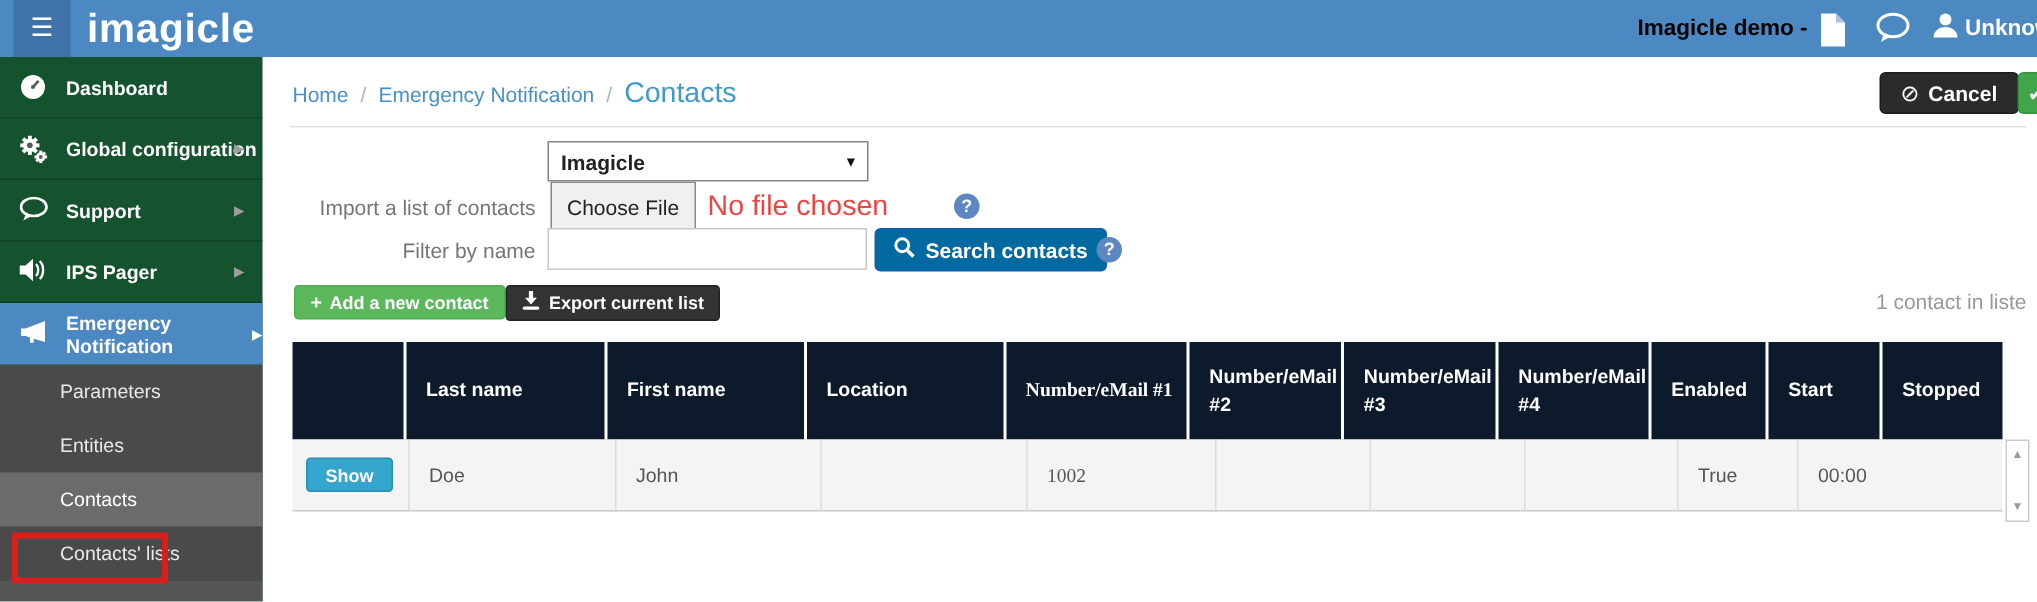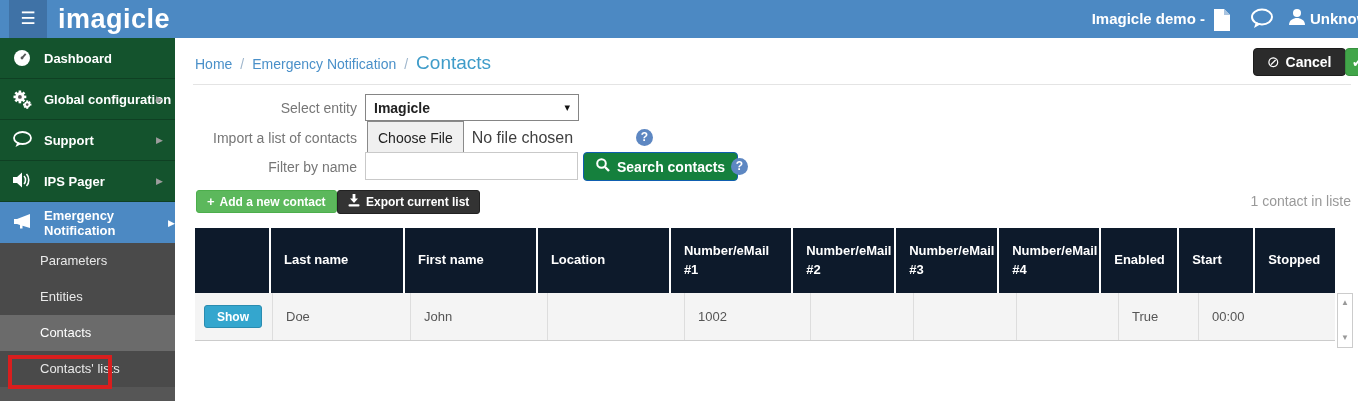--- a/index.html
+++ b/index.html
@@ -6,21 +6,21 @@
   body { font-family:"Liberation Sans", sans-serif; background:#fff; }
   .screen { position:relative; width:1358px; height:401px; overflow:hidden; background:#fff; }
 
   
   .topbar { position:absolute; left:0; top:0; width:1358px; height:38px; background:#4c89c3; }
   .hamburger { position:absolute; left:9px; top:0; width:38px; height:38px; background:#3f72a6;
     color:#fff; font-size:17px; line-height:38px; text-align:center; cursor:pointer; }
   .brand { position:absolute; left:58px; top:0; line-height:38px; color:#fff; font-size:27px;
     font-weight:bold; letter-spacing:.5px; }
   .tenant { position:absolute; left:1040px; top:0; width:165px; line-height:38px; text-align:right;
-    color:#ffffff; font-size:15px; font-weight:bold; }
+    color:#000000; font-size:15px; font-weight:bold; }
   .tb-icon { position:absolute; top:8px; width:24px; height:24px; cursor:pointer; }
   .tb-doc { left:1212px; } .tb-chat { left:1250px; } .tb-user { left:1288px; }
   .username { position:absolute; left:1310px; top:0; line-height:38px; color:#fff; font-size:15px;
     font-weight:bold; white-space:nowrap; }
 
   
   .sidebar { position:absolute; left:0; top:38px; width:175px; height:363px; background:#14532d; }
   .side-item { position:relative; height:41px; display:flex; align-items:center;
     border-bottom:1px solid rgba(0,0,0,.22); cursor:pointer; }
   .side-item .sicon { position:absolute; left:13px; width:18px; height:18px; }
@@ -57,30 +57,30 @@
   .sel-entity { position:absolute; left:365px; top:94px; width:214px; height:27px;
     border:1px solid #858585; background:#fff; font-size:14px; color:#222; display:flex;
     align-items:center; padding:0 8px; cursor:pointer; }
   .sel-entity .val { flex:1; font-weight:bold; }
   .sel-entity .caret { font-size:11px; color:#111; }
   .filebox { position:absolute; left:367px; top:125px; height:25px; display:flex;
     align-items:center; }
   .choose-btn { height:25px; padding:16px 10px; background:#f0f0f0; border:1px solid #8a8a8a;
     border-radius:0; font-size:14px; color:#222; display:flex; align-items:center;
     cursor:pointer; }
-  .no-file { margin-left:8px; color:#404040; font-size:16px; }
+  .no-file { margin-left:8px; color:#ef4444; font-size:19px; }
   .help { position:absolute; width:17px; height:17px; border-radius:50%; background:#5d87c2;
     color:#fff; font-size:12px; font-weight:bold; text-align:center; line-height:17px;
     cursor:pointer; }
   .help1 { left:636px; top:129px; } .help2 { left:731px; top:158px; }
   .filter-input { position:absolute; left:365px; top:152px; width:213px; height:28px;
     border:1px solid #c9c9c9; font-size:14px; padding:0 8px; color:#333;
     font-family:"Liberation Sans", sans-serif; }
   .btn-search { position:absolute; left:583px; top:152px; height:29px; padding:0 12px;
-    background:#15803d; border:1px solid #0f5eb0; border-radius:4px; color:#fff; font-size:14px;
+    background:#0369a1; border:1px solid #0f5eb0; border-radius:4px; color:#fff; font-size:14px;
     font-weight:bold; display:flex; align-items:center; gap:7px; cursor:pointer; }
 
   
   .btn-add { position:absolute; left:196px; top:190px; height:23px; padding:0 10px;
     background:#5cb85c; border:1px solid #4cae4c; border-radius:3px; color:#fff; font-size:12px;
     font-weight:bold; display:flex; align-items:center; gap:5px; cursor:pointer; }
   .btn-add .plus { font-size:13px; }
   .btn-export { position:absolute; left:337px; top:190px; height:24px; padding:0 10px;
     background:#333; border:1px solid #222; border-radius:3px; color:#fff; font-size:12px;
     font-weight:bold; display:flex; align-items:center; gap:6px; cursor:pointer; }
@@ -92,21 +92,21 @@
   .th { display:flex; align-items:center; padding-left:13px; padding-right:6px; color:#fff;
     font-size:13px; font-weight:bold; line-height:1.45; border-right:2px solid #fff; }
   .th:last-child { border-right:none; }
   .grow { display:flex; height:48px; background:#f4f4f4; border-bottom:1px solid #ccc; }
   .td { display:flex; align-items:center; padding-left:13px; color:#555; font-size:13px;
     border-right:1px solid #ddd; }
   .td:last-child { border-right:none; }
   .btn-show { margin-left:-4px; width:58px; height:23px; background:#34a6ce;
     border:1px solid #2a8cb0; border-radius:3px; color:#fff; font-size:12px; font-weight:bold;
     cursor:pointer; }
-  .c0{width:78px;} .c1{width:138px;} .c2{width:137px;} .c3{width:137px;} .c4{width:126px;}
+  .c0{width:78px;} .c1{width:138px;} .c2{width:137px;} .c3{width:137px;} .c4{width:126px;font-family:Liberation Serif, serif;}
   .c5{width:103px;} .c6{width:103px;} .c7{width:102px;} .c8{width:80px;} .c9{width:78px;}
   .c10{width:82px;}
   .vscroll { position:absolute; left:1337px; top:293px; width:16px; height:55px; background:#fff;
     border:1px solid #ccc; display:flex; flex-direction:column; justify-content:space-between;
     align-items:center; padding:5px 0; }
   .varrow { color:#999; font-size:8px; line-height:8px; cursor:pointer; }
 </style>
 </head>
 <body>
 
@@ -220,21 +220,20 @@
   </div>
   <div class="btn-cancel">
     <span class="glyph">⊘</span>
     <span>Cancel</span>
   </div>
   <div class="btn-save">
     <span>✔</span>
   </div>
   <div class="hr-top"></div>
 
-  <div class="flabel" style="top:100px;">Select entity</div>
   <div class="sel-entity">
     <span class="val">Imagicle</span>
     <span class="caret">▾</span>
   </div>
 
   <div class="flabel" style="top:130px;">Import a list of contacts</div>
   <div class="filebox">
     <span class="choose-btn">Choose File</span>
     <span class="no-file">No file chosen</span>
   </div>

